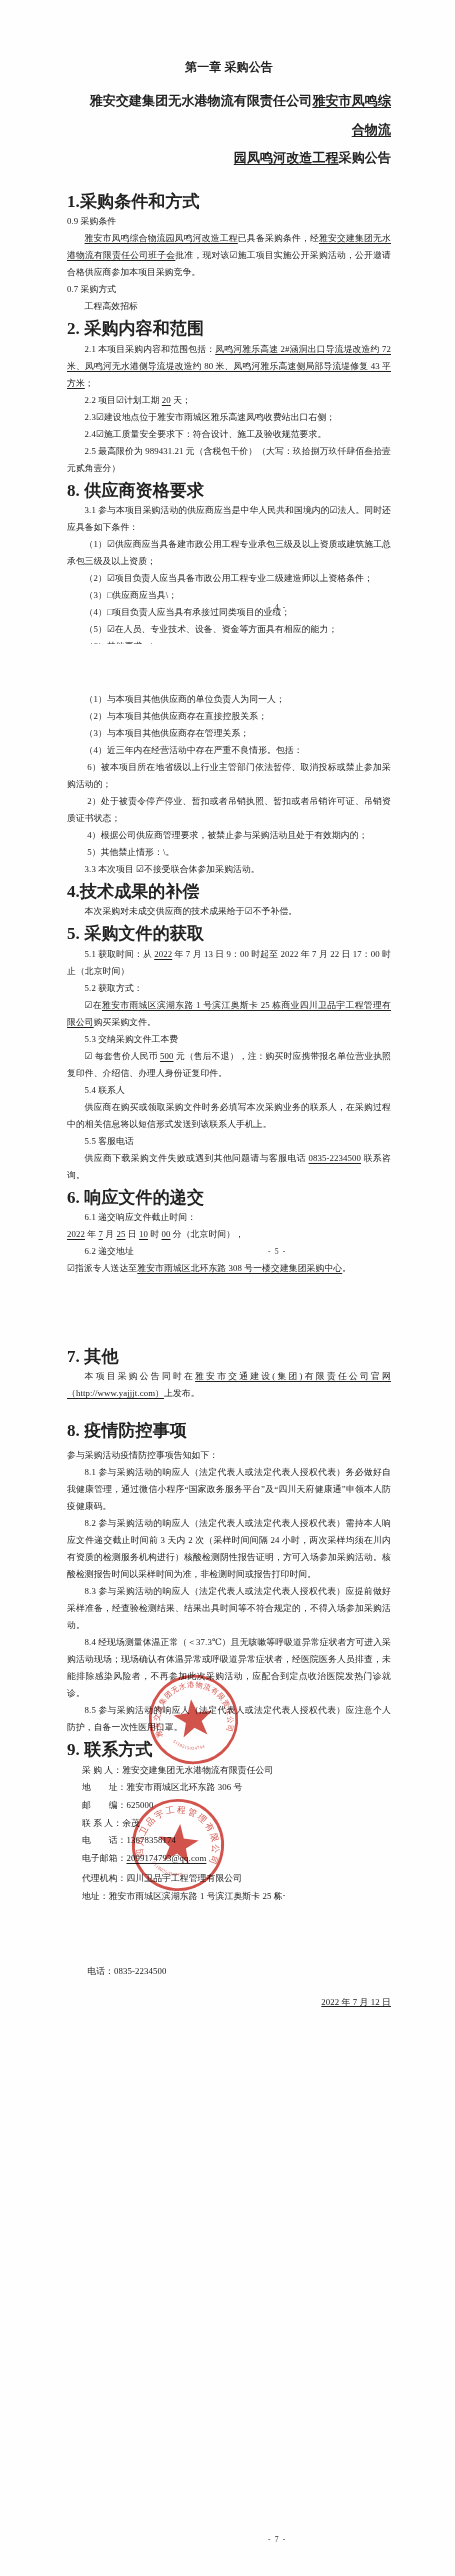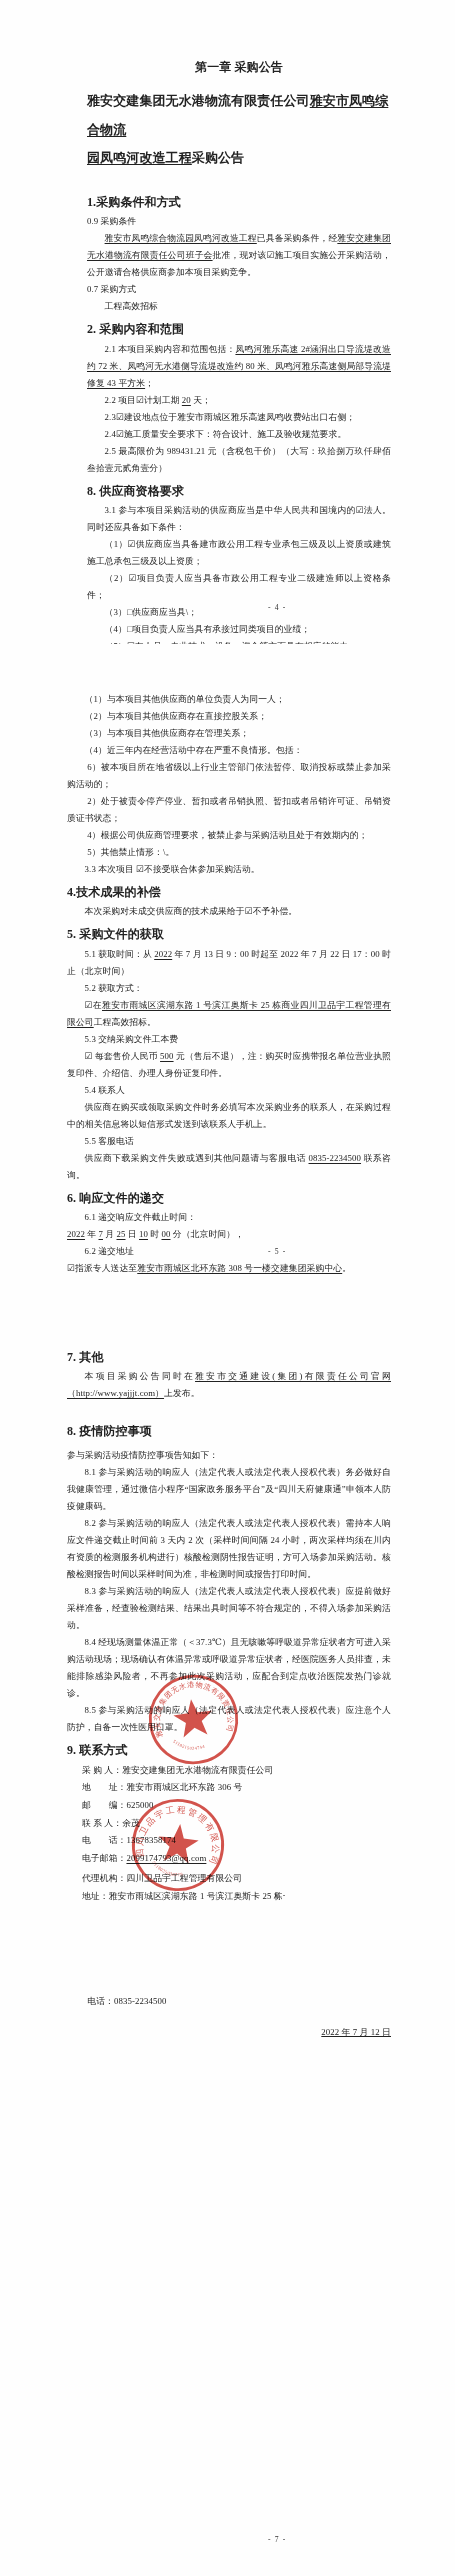--- a/index.html
+++ b/index.html
@@ -4,34 +4,34 @@
 <style>
   :root{ --stamp-red:#cf4038; --ink:#222; }
   html,body{ margin:0; padding:0; }
   body{
     width:455px; background:#fefefe; color:var(--ink);
     font-family:"Liberation Serif","DejaVu Serif",serif;
     -webkit-font-smoothing:antialiased;
   }
   .doc{ position:relative; width:455px; height:2576px; overflow:hidden; }
   .page{ position:relative; overflow:hidden; }
-  .pg1{ height:644px;padding-left:20px; } .pg2{ height:644px; } .pg3{ height:644px; } .pg4{ height:644px; }
+  .pg1{ height:644px; } .pg2{ height:644px; } .pg3{ height:644px; } .pg4{ height:644px; }
   .inner{ padding:0 64px 0 67px; }
   p{ margin:0; font-size:8.8px; line-height:17px; text-align:justify; letter-spacing:0.1px; }
   .ind{ text-indent:2em; }
   .ind2{ text-indent:2.3em; }
   .lbl{ text-indent:2em; }
-  .h{ font-size:12px; font-weight:700; line-height:18px; margin:5.1px 0 2.3px; text-align:left; }
+  .h{ font-size:17px; font-weight:700; line-height:18px; margin:5.1px 0 2.3px; text-align:left; }
   .chapter{ text-align:center; font-weight:700; font-size:12px; line-height:17px; padding-top:59px; }
-  .doctitle{ text-align:left; font-weight:700; font-size:13px; line-height:28.5px; margin-top:11.4px; }
+  .doctitle{ text-align:right; font-weight:700; font-size:13px; line-height:28.5px; margin-top:11.4px;margin-left:16px; }
   .u{ text-decoration:underline; text-underline-offset:1.7px; }
   .pfooter{ position:absolute; top:603px; left:268px; font-size:7.7px; letter-spacing:1.1px; color:#333; }
   .contact p{ text-indent:1.7em; line-height:17.6px; }
   .agency{ margin-top:3px; }
-  .p4phone{ margin-top:61px; text-indent:2.3em; }
+  .p4phone{ margin-top:31px; text-indent:2.3em; }
   .p4date{ margin-top:13.7px; text-align:right;text-decoration:underline; }
   .gap8{ height:4.6px; } .gap26{ height:15px; }
   .stamp{ position:absolute; mix-blend-mode:multiply; opacity:.9; pointer-events:none; }
   .stamp svg{ display:block; }
   .stamp1{ left:147px; top:1673px; transform:rotate(-7deg); }
   .stamp2{ left:130px; top:1797px; transform:rotate(6deg); }
   .sealtxt{ font-family:"Liberation Serif",serif; }
 </style>
 </head>
 <body>
@@ -82,21 +82,21 @@
       <p class="ind2">4）根据公司供应商管理要求，被禁止参与采购活动且处于有效期内的；</p>
       <p class="ind2">5）其他禁止情形：\。</p>
       <p class="ind">3.3  本次项目 ☑不接受联合体参加采购活动。</p>
 
       <p class="h">4.技术成果的补偿</p>
       <p class="ind">本次采购对未成交供应商的技术成果给于☑不予补偿。</p>
 
       <p class="h">5.  采购文件的获取</p>
       <p class="ind"><span>5.1 获取时间：从 </span><span class="u">2022</span><span> 年 7 月 13 日 9：00 时起至 2022 年 7 月 22 日 17：00 时止（北京时间）</span></p>
       <p class="lbl">5.2  获取方式：</p>
-      <p class="ind"><span>☑在</span><span class="u">雅安市雨城区滨湖东路 1 号滨江奥斯卡 25 栋商业四川卫品宇工程管理有限公司</span><span>工程高效招标。</span></p>
+      <p class="ind"><span>☑在</span><span class="u">雅安市雨城区滨湖东路 1 号滨江奥斯卡 25 栋商业四川卫品宇工程管理有限公司</span><span>购买采购文件。</span></p>
       <p class="lbl">5.3 交纳采购文件工本费</p>
       <p class="ind"><span>☑ 每套售价人民币 </span><span class="u">500</span><span> 元（售后不退），注：购买时应携带报名单位营业执照复印件、介绍信、办理人身份证复印件。</span></p>
       <p class="lbl">5.4 联系人</p>
       <p class="ind">供应商在购买或领取采购文件时务必填写本次采购业务的联系人，在采购过程中的相关信息将以短信形式发送到该联系人手机上。</p>
       <p class="lbl">5.5 客服电话</p>
       <p class="ind"><span>供应商下载采购文件失败或遇到其他问题请与客服电话 </span><span class="u">0835-2234500</span><span> 联系咨询。</span></p>
 
       <p class="h">6.  响应文件的递交</p>
       <p class="lbl">6.1 递交响应文件截止时间：</p>
       <p><span class="u">2022</span><span> 年 </span><span class="u">7</span><span> 月 </span><span class="u">25</span><span> 日 </span><span class="u">10</span><span> 时 </span><span class="u">00</span><span> 分（北京时间），</span></p>

